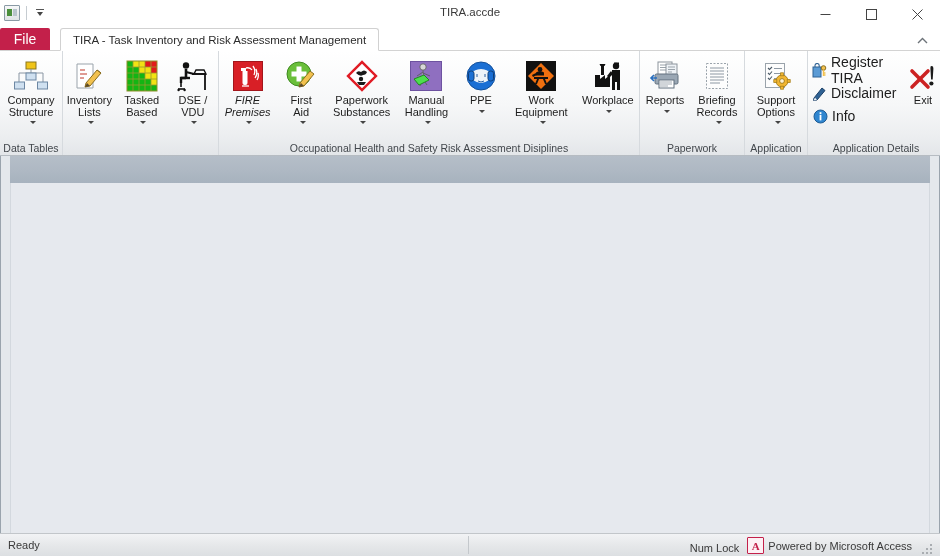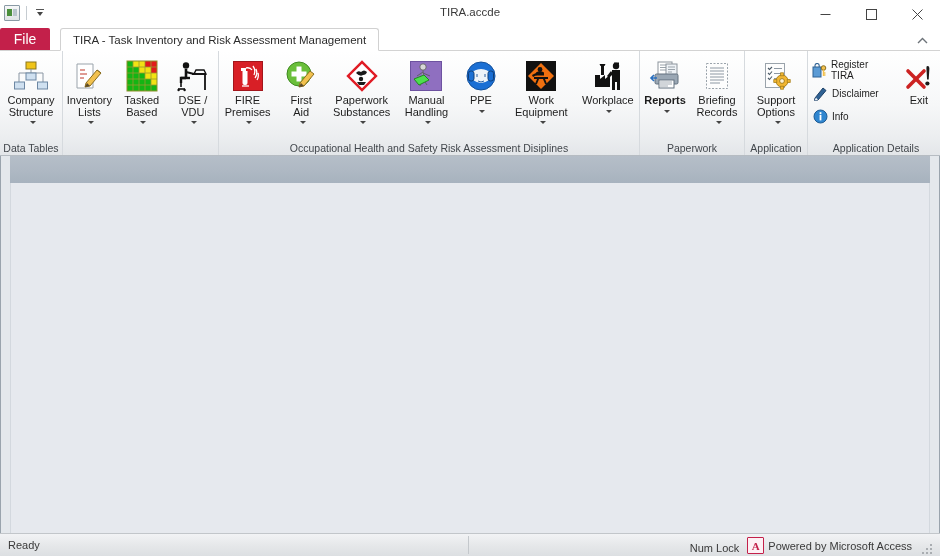--- a/index.html
+++ b/index.html
@@ -59,21 +59,21 @@
   .btn .ico{height:34px;display:flex;align-items:center;justify-content:center;margin-bottom:2px;}
   .btn .lbl{font-size:11px;line-height:11.5px;text-align:center;color:#1d1d1d;white-space:pre-line;}
   .btn .arw{width:0;height:0;border-left:3px solid transparent;border-right:3px solid transparent;
             border-top:3px solid #444;display:inline-block;margin-left:3px;vertical-align:1px;}
   .btn .arwline{height:9px;display:flex;align-items:center;justify-content:center;}
 
   
   .smallbtns{display:flex;flex-direction:column;justify-content:flex-start;padding-top:3px;gap:1px;}
   .sbtn{display:flex;align-items:center;gap:4px;padding:1px 5px 1px 3px;cursor:pointer;
         border:1px solid transparent;border-radius:2px;height:18px;}
-  .sbtn .slbl{font-size:10px;color:#1d1d1d;}
+  .sbtn .slbl{font-size:14px;color:#1d1d1d;}
   .sbtn .sico{width:16px;height:16px;display:flex;align-items:center;justify-content:center;}
 
   
   .content{flex:1 1 auto;position:relative;background:#e4e8ec;
            border-left:1px solid #9aa4ad;border-right:1px solid #9aa4ad;
            box-sizing:border-box;overflow:hidden;}
   .content-band{position:absolute;left:9px;right:9px;top:0;height:27px;
            background:linear-gradient(180deg,#b5bec8 0%,#aeb8c3 55%,#a7b2be 100%);
            border-bottom:1px solid #96a1ad;}
   .content-surface{position:absolute;left:9px;right:9px;top:27px;bottom:0;
@@ -251,21 +251,21 @@
               <span class="arw"></span>
             </div>
         </div>
       </div>
       <div class="rg-label">&nbsp;</div>
     </div>
 
     <div class="rgroup" style="width:420px;">
       <div class="rg-body" style="justify-content:flex-start;">
 
-        <div class="btn" style="width:56px;">
+        <div class="btn" style="width:56px;font-style:italic;">
           <div class="ico">
             <svg width="30" height="30" viewBox="0 0 30 30">
               <rect x="0.5" y="0.5" width="29" height="29" fill="#d81f26" stroke="#a3161c" stroke-width="1"></rect>
               <path d="M8 7 h5 v3 h-5z" fill="#fff"></path>
               <path d="M9.5 10 L9.5 22 q0 2 2 2 h1 q2 0 2 -2 L14.5 10 z" fill="#fff"></path>
               <path d="M13 7 q4 -1 6 2" stroke="#fff" stroke-width="1.3" fill="none"></path>
               <path d="M20 5 q3 4 1 9 M23 8 q2 5 -1 9 M25 12 q1 4 -1 7" stroke="#fff" stroke-width="1.3" fill="none"></path>
               <path d="M9 25 h7" stroke="#fff" stroke-width="1.3"></path>
             </svg>
           </div>
@@ -390,21 +390,21 @@
               <span class="arw"></span>
             </div>
         </div>
 
       </div>
       <div class="rg-label">Occupational Health and Safety Risk Assessment Disiplines</div>
     </div>
 
     <div class="rgroup" style="width:104px;">
       <div class="rg-body">
-        <div class="btn" style="width:48px;font-weight:bold;">
+        <div class="btn" style="width:48px;">
           <div class="ico">
             <svg width="32" height="30" viewBox="0 0 32 30">
               <rect x="9" y="1" width="14" height="13" fill="#fff" stroke="#8c949c" stroke-width="1"></rect>
               <path d="M11 4 h9 M11 6.5 h9 M11 9 h6" stroke="#9aa3ab" stroke-width="1"></path>
               <rect x="17" y="3" width="11" height="11" fill="#eef2f6" stroke="#8c949c" stroke-width="1"></rect>
               <path d="M19 6 h7 M19 8.5 h7 M19 11 h4" stroke="#9aa3ab" stroke-width="1"></path>
               <rect x="6" y="13" width="23" height="10" rx="1.5" fill="#9aa7b4" stroke="#62707e" stroke-width="1"></rect>
               <rect x="10" y="19" width="15" height="8" fill="#ffffff" stroke="#62707e" stroke-width="1"></rect>
               <path d="M11 21 h12 M11 23 h12 M11 25 h8" stroke="#9aa3ab" stroke-width="0.9"></path>
               <path d="M2 17 L8 17 M5 14 L2 17 L5 20" stroke="#2a6fbf" stroke-width="1.6" fill="none"></path>

